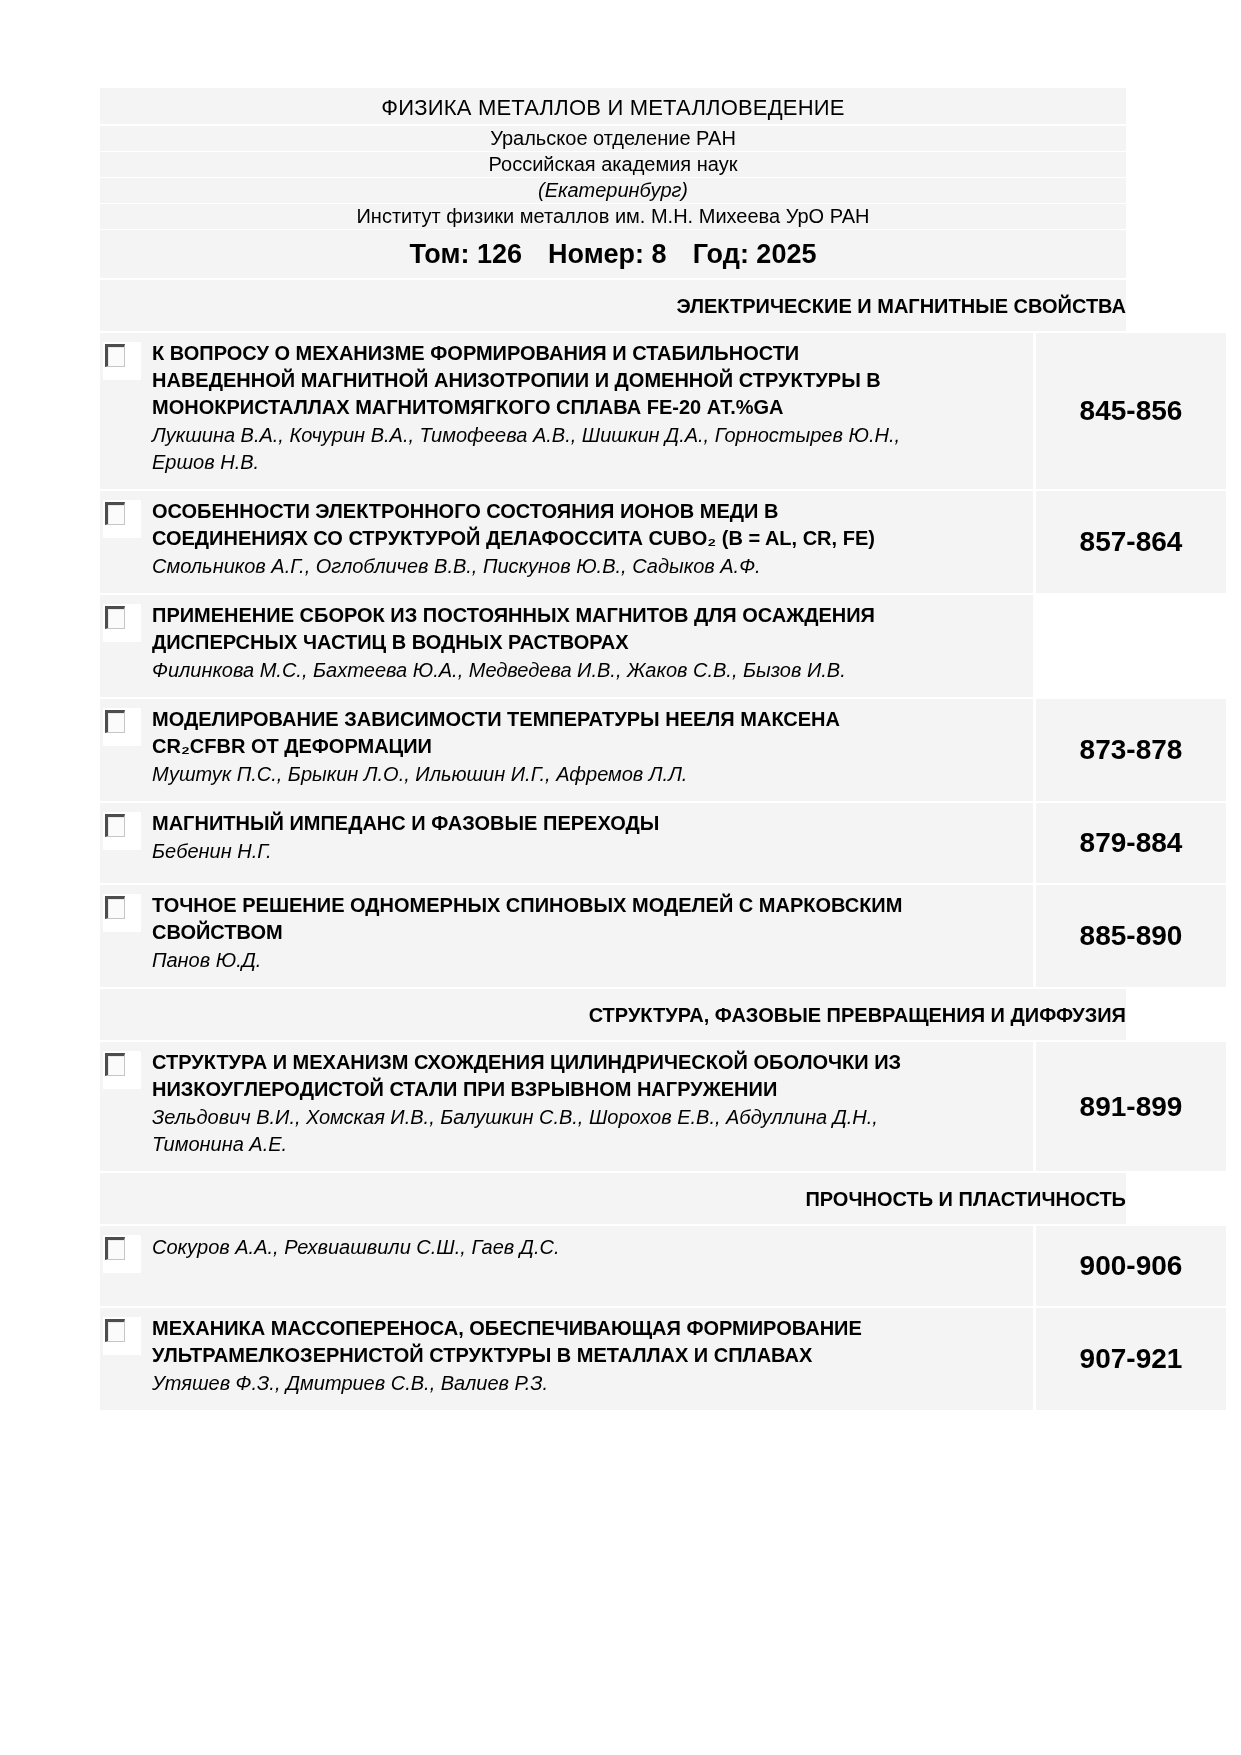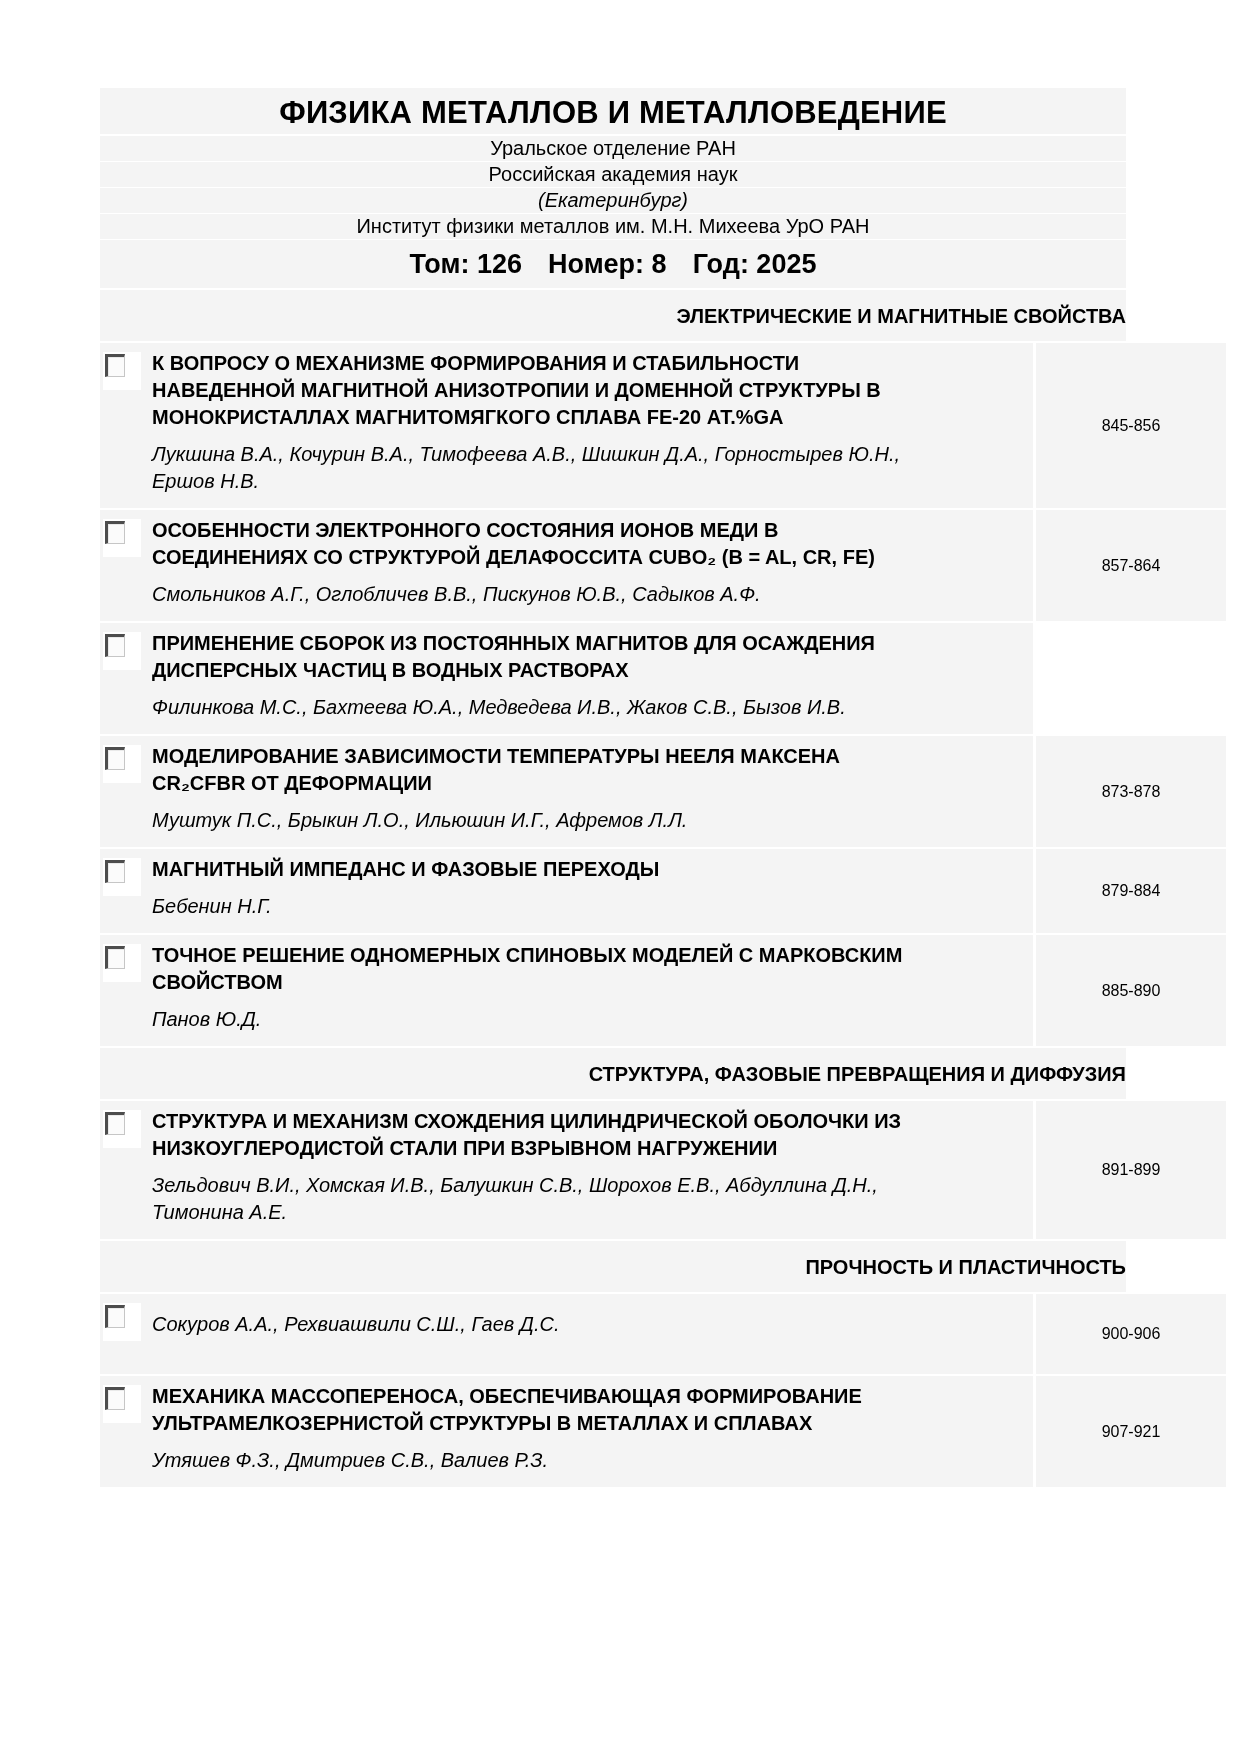--- a/index.html
+++ b/index.html
@@ -22,21 +22,21 @@
     left: 100px;
     top: 88px;
     width: 1026px;
     background: #ffffff;
   }
   .row { margin-bottom: 2px; }
   .gray { background: #f4f4f4; }
 
   
   .title-row    { padding: 7px 0 3px; text-align: center; }
-  .journal-title{ font-size: 31px; font-weight: bold; letter-spacing: 0.2px; }
+  .journal-title{ font-size: 22px; font-weight: normal; letter-spacing: 0.2px; }
   .org-row      { text-align: center; font-size: 20px; line-height: 25px; margin-bottom: 1px; }
   .city-row     { font-style: italic; }
   .issue-row    { text-align: center; font-size: 27px; font-weight: bold; padding: 9px 0 8px; }
   .issue-row span { margin: 13px 13px; }
 
   
   .section-row {
     text-align: right;
     font-weight: bold;
     font-size: 20px;
@@ -77,27 +77,28 @@
   }
   .article-title {
     font-weight: bold;
     font-size: 20px;
     line-height: 27px;
   }
   .article-authors {
     font-style: italic;
     font-size: 20px;
     line-height: 27px;
-    margin-top: 10px;
+    margin-top: 1px;
   }
   .pages-cell {
     display: flex;
     align-items: center;
     justify-content: center;
-    font-size: 16px;
+    font-size: 28px;
+    font-weight: bold;
   }
 </style>
 </head>
 <body>
 
 <div class="page">
   <div class="panel">
 
     <div class="row gray title-row">
       <div class="journal-title">ФИЗИКА МЕТАЛЛОВ И МЕТАЛЛОВЕДЕНИЕ</div>

